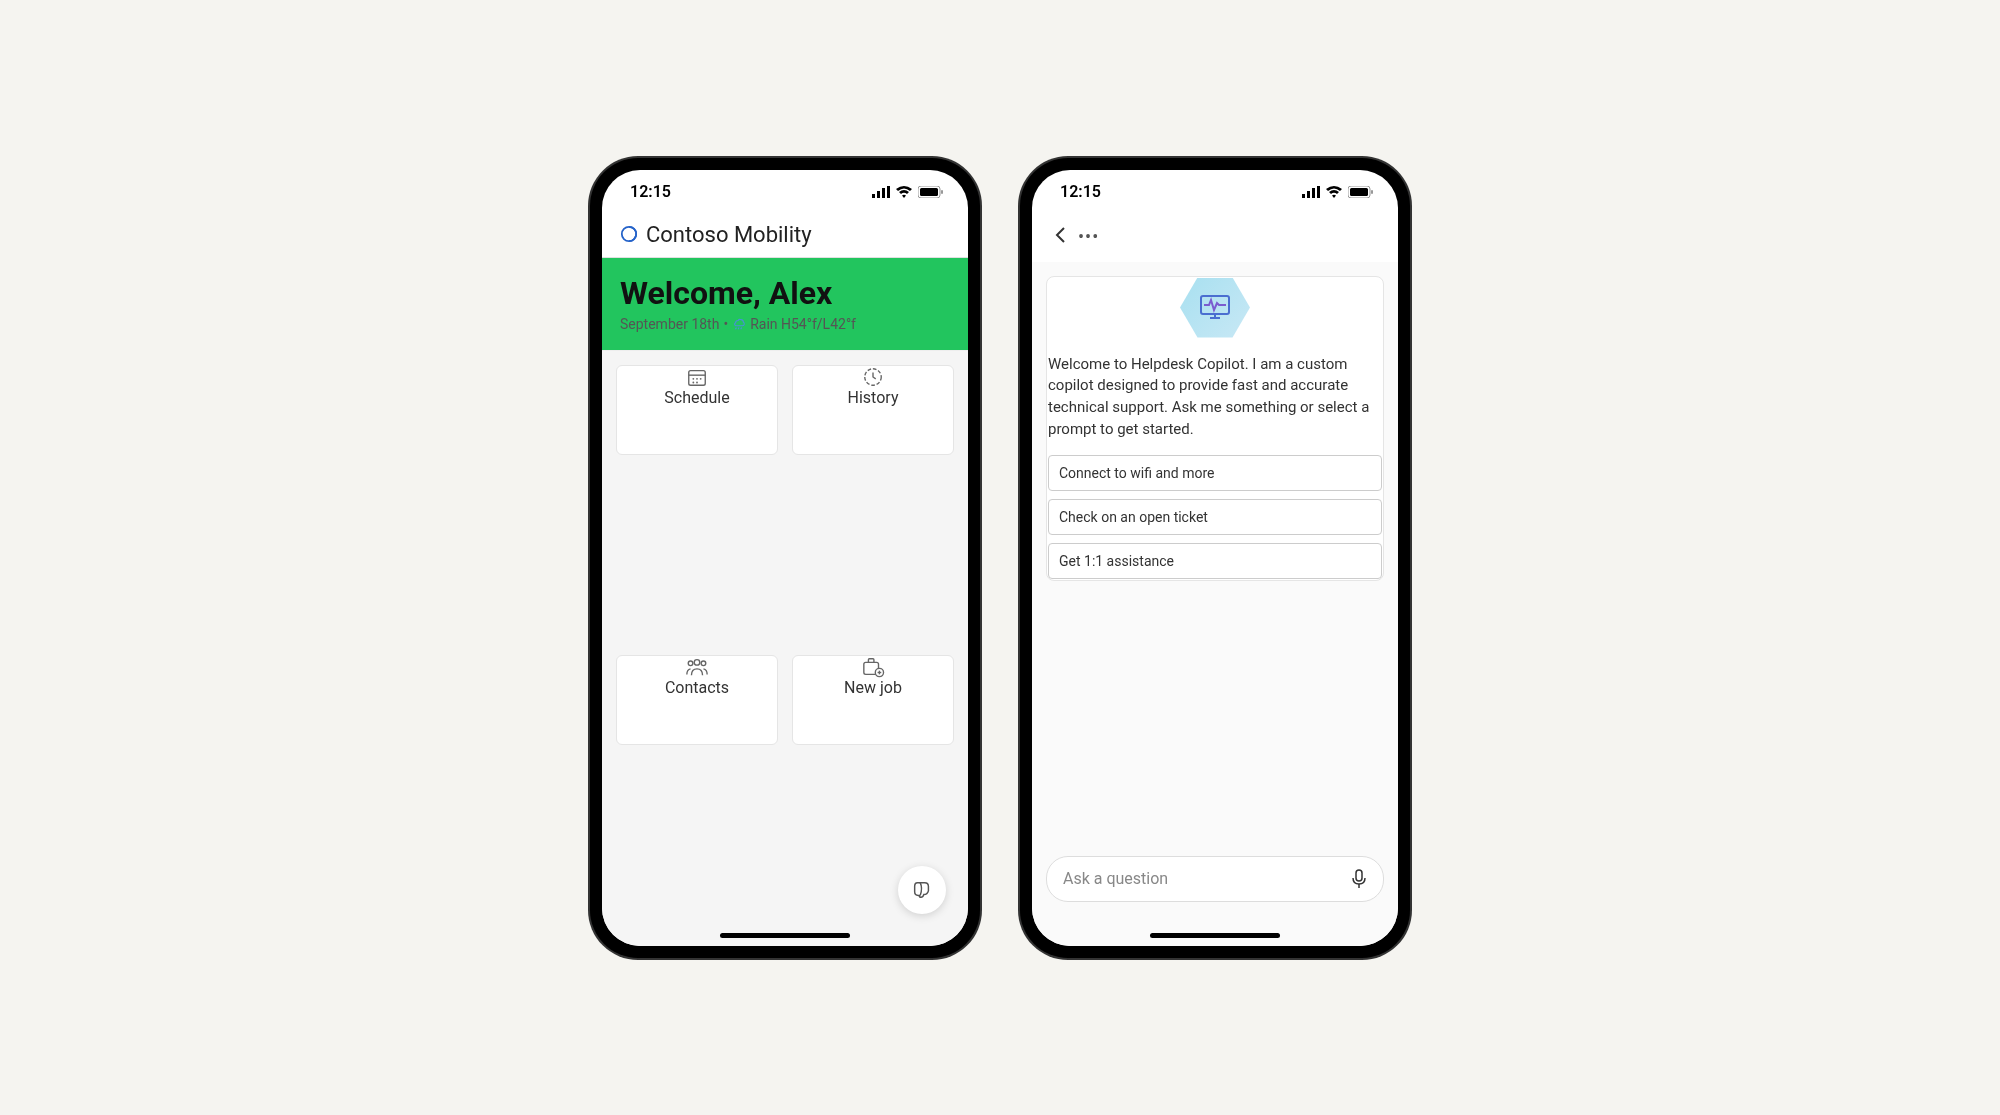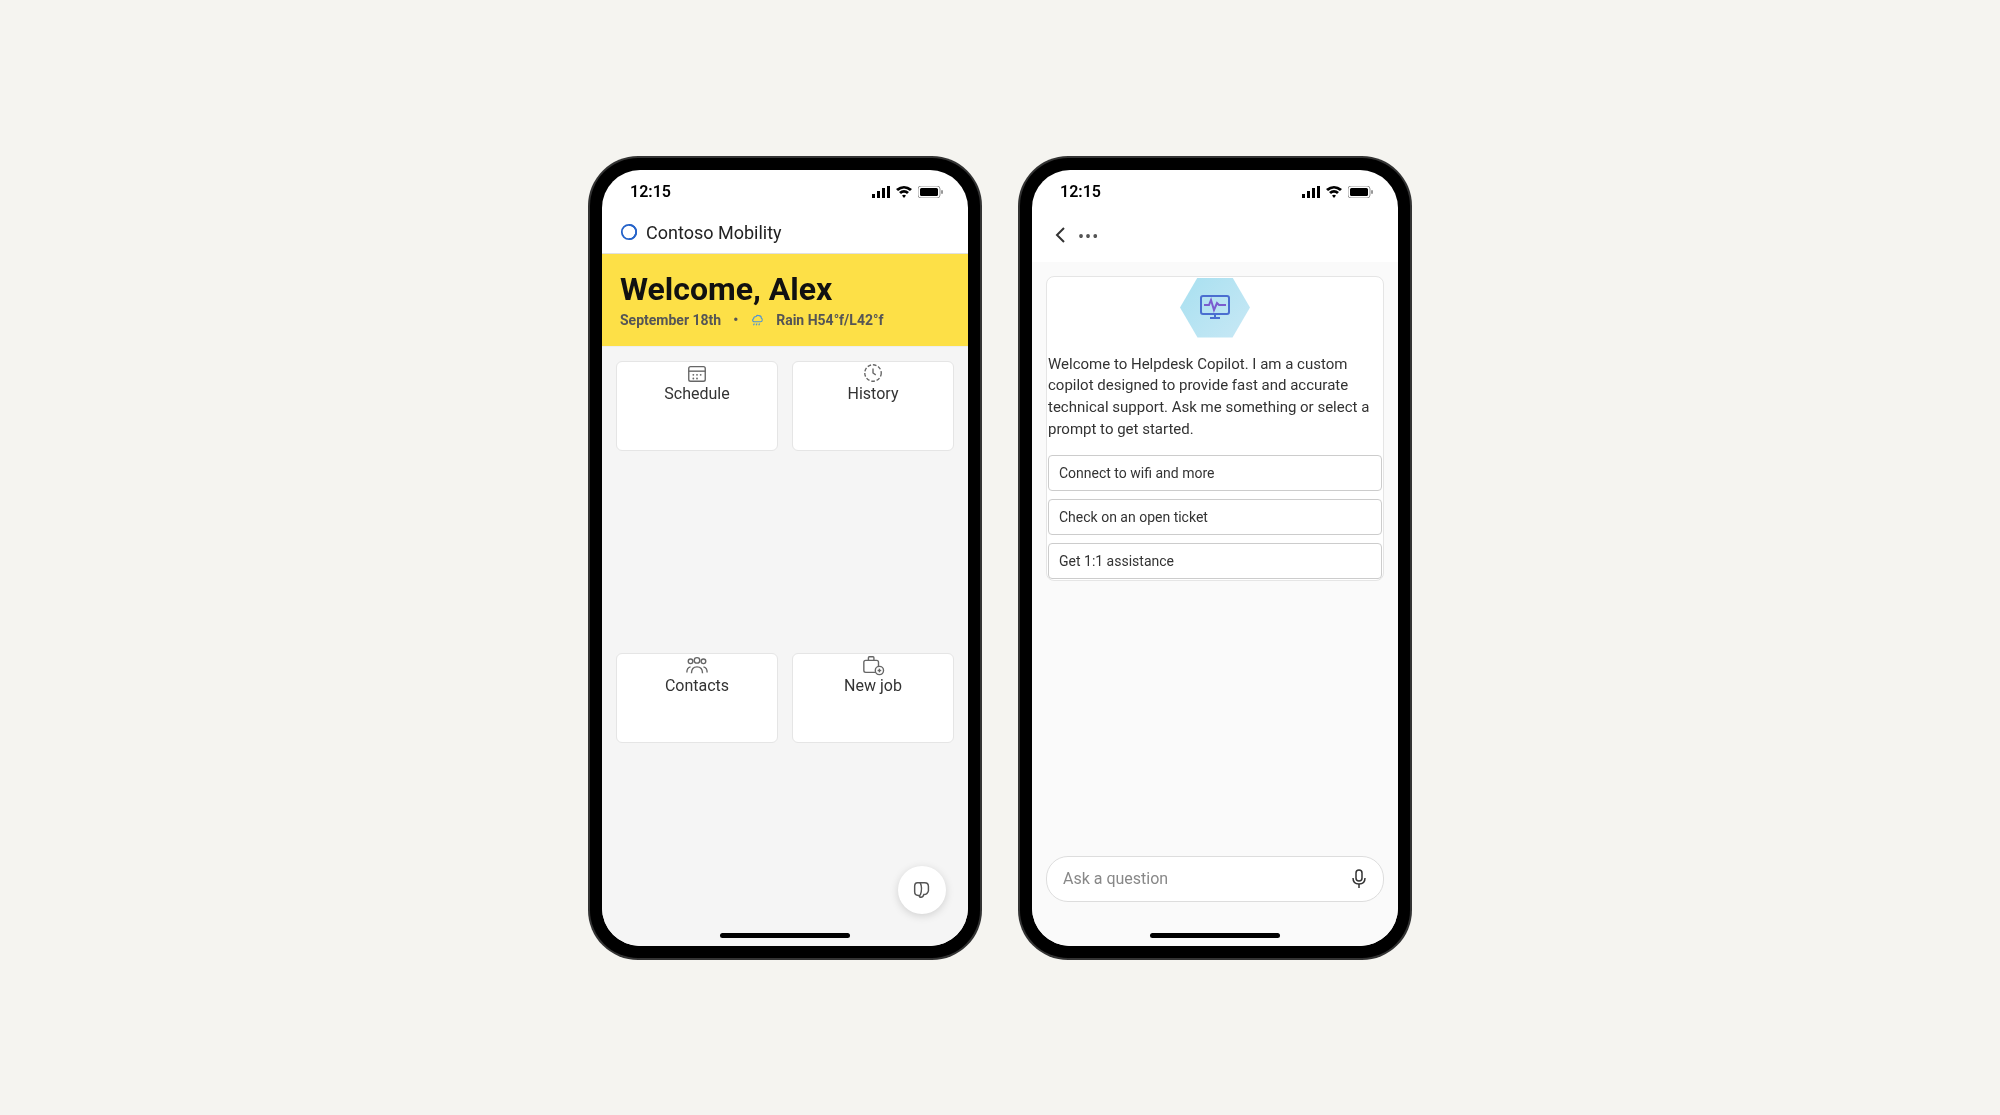--- a/index.html
+++ b/index.html
@@ -58,41 +58,40 @@
       display: flex;
       align-items: center;
       padding: 8px 18px 10px;
       gap: 8px;
       border-bottom: 1px solid #e0e0e0;
     }
     .app-header-logo svg {
       display: block;
     }
     .app-header-title {
-      font-size: 18px;
+      font-size: 22px;
       color: #222;
     }
     .welcome-section {
       padding: 16px 18px 18px;
-      background: #fde047;
+      background: #22c55e;
       border-bottom: 1px solid #eee;
     }
     .welcome-title {
       font-size: 32px;
       font-weight: 700;
       color: #111;
       margin-bottom: 4px;
     }
     .welcome-subtitle {
       font-size: 14px;
       color: #555;
       display: flex;
       align-items: center;
-      gap: 12px;
-      font-weight: bold;
+      gap: 4px;
     }
     .tiles-section {
       background: #f5f5f5;
       padding: 14px;
       display: grid;
       grid-template-columns: 1fr 1fr;
       gap: 14px;
       flex: 1;
     }
     .tile {

